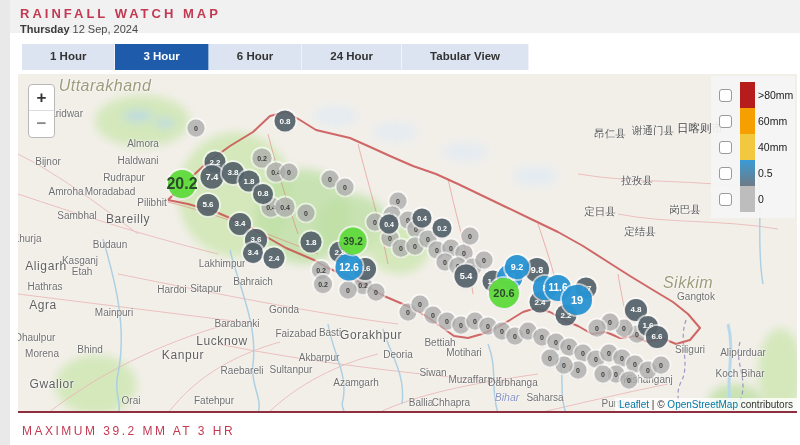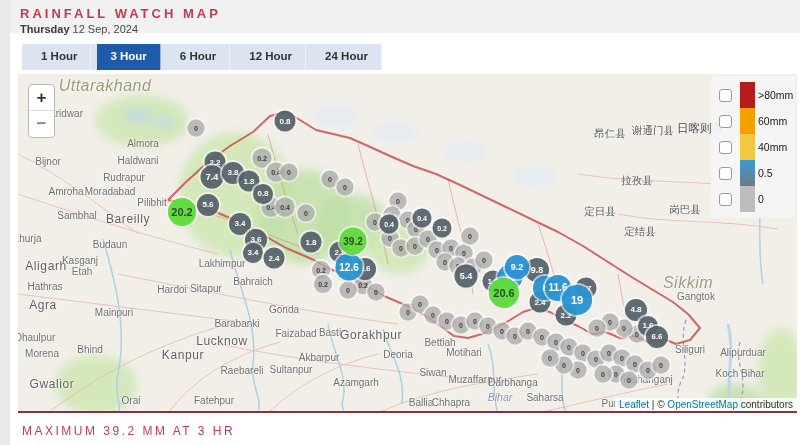--- a/index.html
+++ b/index.html
@@ -4,33 +4,33 @@
 <style>
   * { margin:0; padding:0; box-sizing:border-box; }
   html,body { width:800px; height:445px; overflow:hidden; }
   body { font-family:"Liberation Sans", sans-serif; background:#f1f1f2; position:relative; }
   .left-strip { position:absolute; left:0; top:0; width:10px; height:445px; background:#e9e9ea; }
   .content-bg { position:absolute; left:10px; top:33px; width:790px; height:412px; background:#ffffff; }
   .page-title { position:absolute; left:20px; top:6px; font-size:13px; font-weight:700; letter-spacing:3px; color:#c23a52; }
   .page-date { position:absolute; left:20px; top:23px; font-size:11px; color:#4a4a4a; }
   .page-date b { font-weight:700; color:#3c3c3c; }
   .tabbar { position:absolute; left:22px; top:44px; display:inline-flex; background:#dde4f1; height:26px; }
-  .tab { padding:6px 13px; font-size:11.5px; font-weight:700; color:#333; cursor:pointer; border-right:1px solid rgba(255,255,255,.55); white-space:nowrap;margin-left:6px; }
+  .tab { padding:6px 28px; font-size:11.5px; font-weight:700; color:#333; cursor:pointer; border-right:1px solid rgba(255,255,255,.55); white-space:nowrap; }
   .tab.active { background:#1e5bab; color:#fff; }
   
   .map { position:absolute; left:18px; top:74px; width:779px; height:339px; background:#f2efe9; overflow:hidden; border-bottom:2px solid #8e2e3e; }
   .patch { position:absolute; border-radius:50%; filter:blur(5px); }
   .g1 { background:#cfe7b4; opacity:.85; }
   .g2 { background:#bfe0a6; opacity:.8; }
   .snow { background:#e2ebf3; opacity:.8; }
   svg.lines { position:absolute; left:0; top:0; }
   .lbl { position:absolute; transform:translate(-50%,-50%); white-space:nowrap; color:#6f6f6f; font-size:10px; text-shadow:0 0 2px #fff,0 0 2px #fff; z-index:1; }
   .lbl.lg { font-size:12px; color:#5f5f5f; letter-spacing:.6px; }
   .lbl.it { font-style:italic; color:#9a9c79; font-size:16px; letter-spacing:.5px; }
-  .lbl.itb { font-style:italic; color:#8894c0; font-size:10.5px; }
+  .lbl.itb { font-style:italic; color:#8894c0; font-size:10.5px;margin-left:7px; }
   .lbl.cn { color:#555; font-size:10.5px; }
   .lbl.cnb { color:#3f3f3f; font-size:11.5px; }
   .mk { position:absolute; border-radius:50%; display:flex; align-items:center; justify-content:center; transform:translate(-50%,-50%); font-weight:700; cursor:pointer; box-shadow:0 0 0 2px rgba(255,255,255,.6), 0 1px 2px rgba(0,0,0,.25); line-height:1; }
   .mk.y { background:rgba(172,172,172,.8); color:#3d3d3d; z-index:2; font-weight:600; }
   .mk.d { background:rgba(85,98,107,.93); color:#fff; z-index:3; }
   .mk.b { background:rgba(42,148,210,.96); color:#fff; z-index:4; }
   .mk.g { background:rgba(97,219,62,.97); color:#2c4a2c; z-index:5; }
   .zoomctl { position:absolute; left:10px; top:10px; width:27px; background:#fff; border:1px solid #b9b9b9; border-radius:4px; z-index:10; }
   .zoomctl div { height:26px; display:flex; align-items:center; justify-content:center; font-size:17px; font-weight:700; color:#333; cursor:pointer; }
   .zoomctl div:first-child { border-bottom:1px solid #ddd; }
@@ -50,22 +50,22 @@
 <div class="left-strip"></div>
 <div class="content-bg"></div>
 
 <div class="page-title">RAINFALL WATCH MAP</div>
 <div class="page-date"><b>Thursday</b><span> 12 Sep, 2024</span></div>
 
 <div class="tabbar">
     <div class="tab">1 Hour</div>
     <div class="tab active">3 Hour</div>
     <div class="tab">6 Hour</div>
-    <div class="tab">12 Hour</div>
     <div class="tab">24 Hour</div>
+    <div class="tab">Tabular View</div>
   </div>
 
 <div class="map">
 
   <div class="patch g1" style="left:77px;top:21px;width:95px;height:52px"></div>
   <div class="patch g1" style="left:160px;top:58px;width:115px;height:125px"></div>
   <div class="patch g2" style="left:238px;top:95px;width:95px;height:95px"></div>
   <div class="patch g2" style="left:298px;top:120px;width:72px;height:62px"></div>
   <div class="patch g1" style="left:350px;top:148px;width:62px;height:52px"></div>
   <div class="patch g1" style="left:37px;top:281px;width:82px;height:60px"></div>
@@ -183,21 +183,21 @@
       <div class="lbl md" style="left: 678px; top: 222px;">Gangtok</div>
       <div class="lbl cn" style="left: 592px; top: 60px;">昂仁县</div>
       <div class="lbl cn" style="left: 635px; top: 57px;">谢通门县</div>
       <div class="lbl cnb" style="left: 682px; top: 54px;">日喀则市</div>
       <div class="lbl cn" style="left: 619px; top: 107px;">拉孜县</div>
       <div class="lbl cn" style="left: 582px; top: 138px;">定日县</div>
       <div class="lbl cn" style="left: 667px; top: 136px;">岗巴县</div>
       <div class="lbl cn" style="left: 622px; top: 158px;">定结县</div>
     </div>
   <div id="markers-layer">
-      <div class="mk g" style="left: 164px; top: 138px; width: 28px; height: 28px; font-size: 11px;">20.2</div>
+      <div class="mk g" style="left: 164px; top: 110px; width: 28px; height: 28px; font-size: 16px;">20.2</div>
       <div class="mk g" style="left: 335px; top: 167px; width: 27px; height: 27px; font-size: 10px;">39.2</div>
       <div class="mk g" style="left: 486px; top: 219px; width: 30px; height: 30px; font-size: 11px;">20.6</div>
       <div class="mk b" style="left: 331px; top: 193px; width: 27px; height: 27px; font-size: 10px;">12.6</div>
       <div class="mk b" style="left: 492px; top: 203px; width: 25px; height: 25px; font-size: 10px;">13</div>
       <div class="mk b" style="left: 499px; top: 193px; width: 24px; height: 24px; font-size: 9px;">9.2</div>
       <div class="mk b" style="left: 527px; top: 214px; width: 24px; height: 24px; font-size: 9px;">8</div>
       <div class="mk b" style="left: 540px; top: 214px; width: 26px; height: 26px; font-size: 10px;">11.6</div>
       <div class="mk b" style="left: 559px; top: 226px; width: 30px; height: 30px; font-size: 11px;">19</div>
       <div class="mk d" style="left: 267px; top: 47px; width: 21px; height: 21px; font-size: 8px;">0.8</div>
       <div class="mk d" style="left: 197px; top: 88px; width: 21px; height: 21px; font-size: 8px;">2.2</div>

